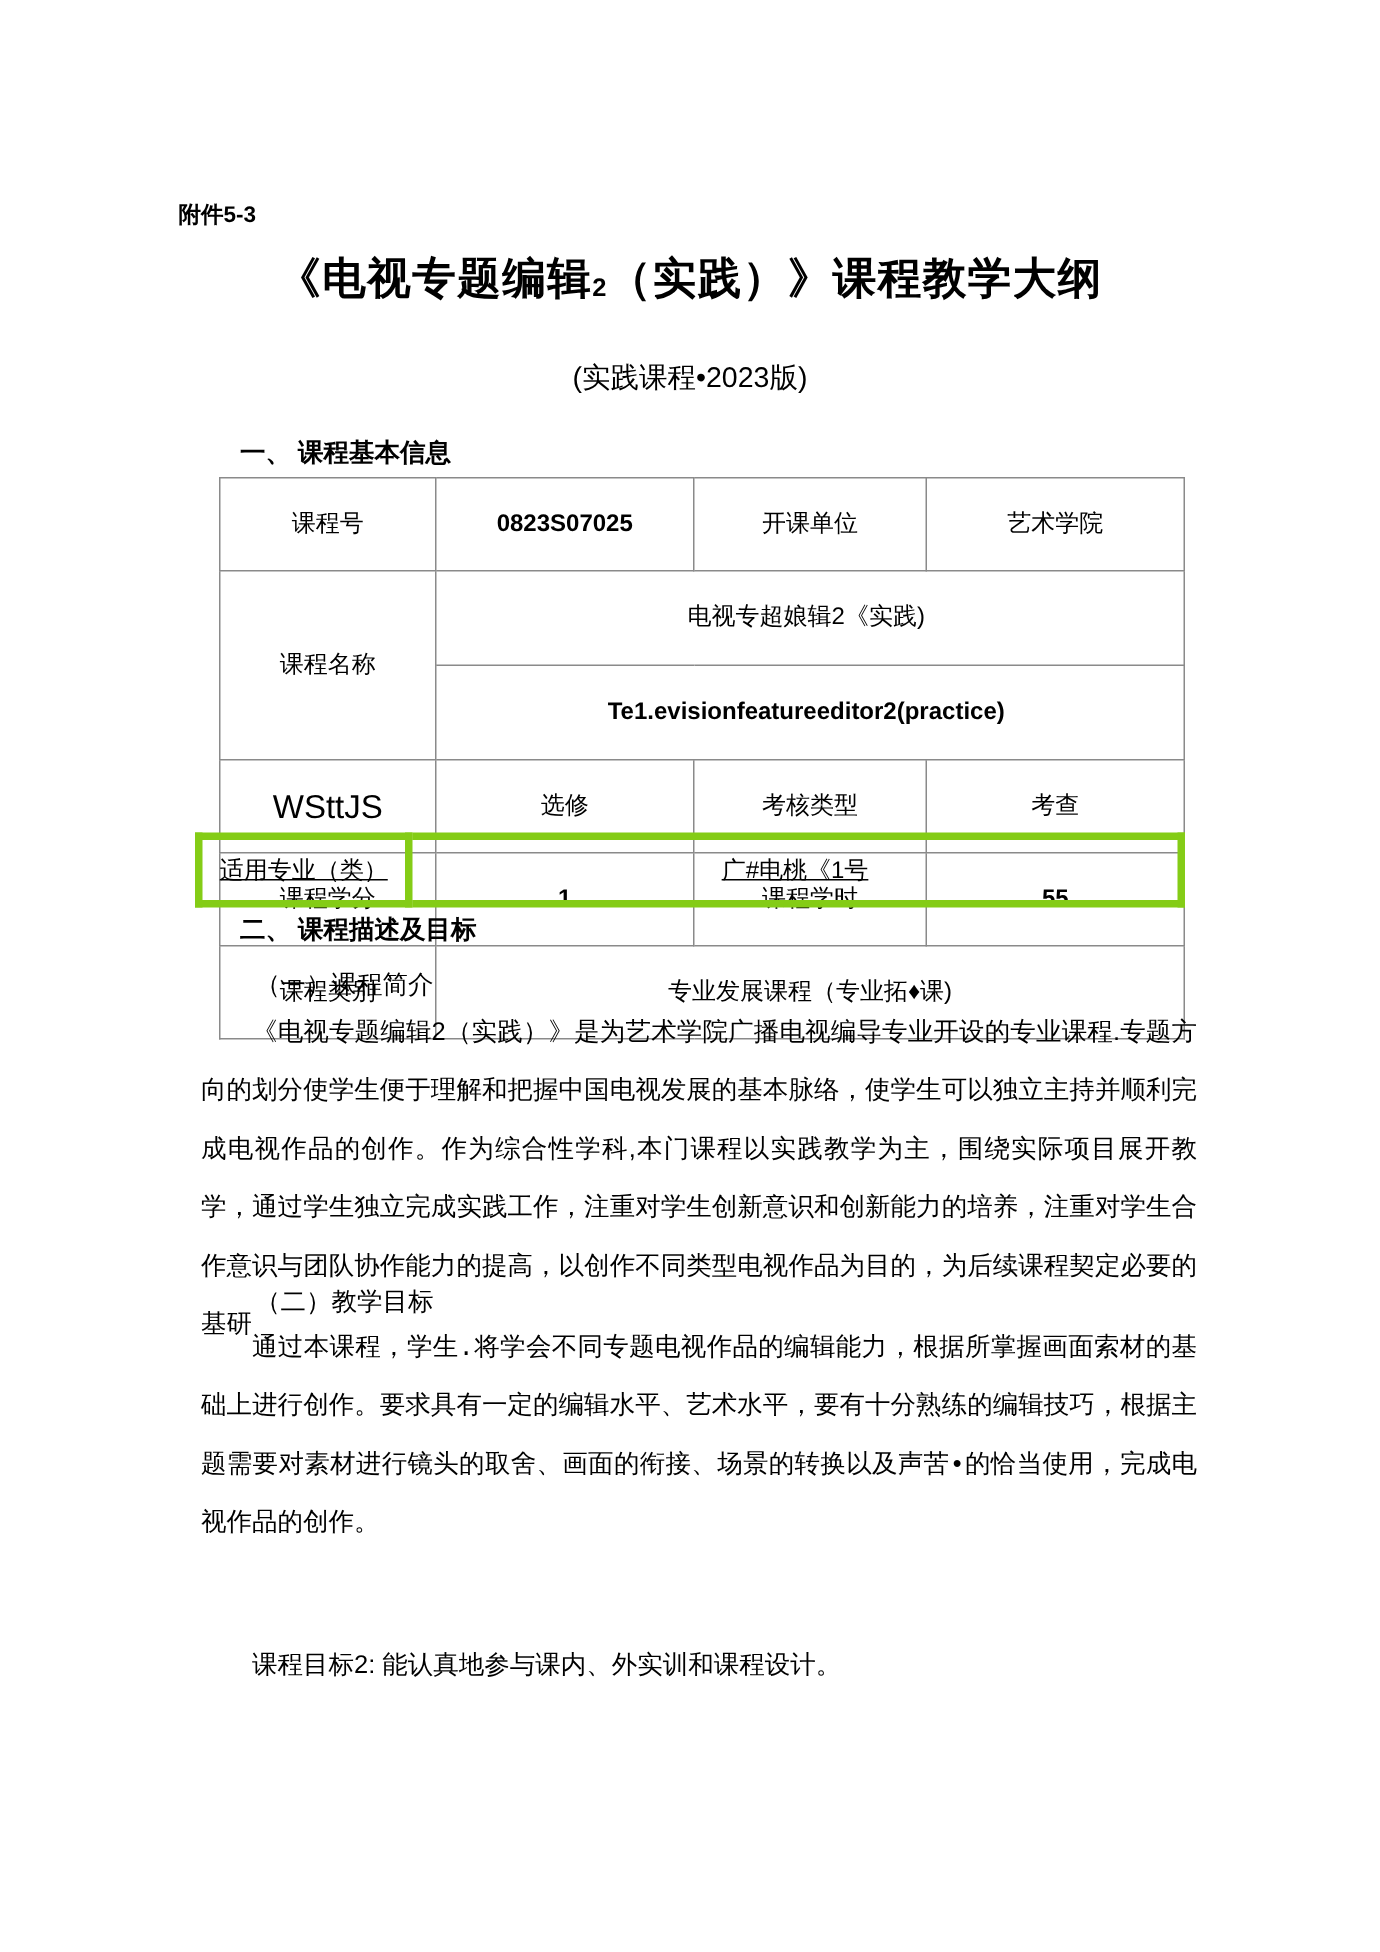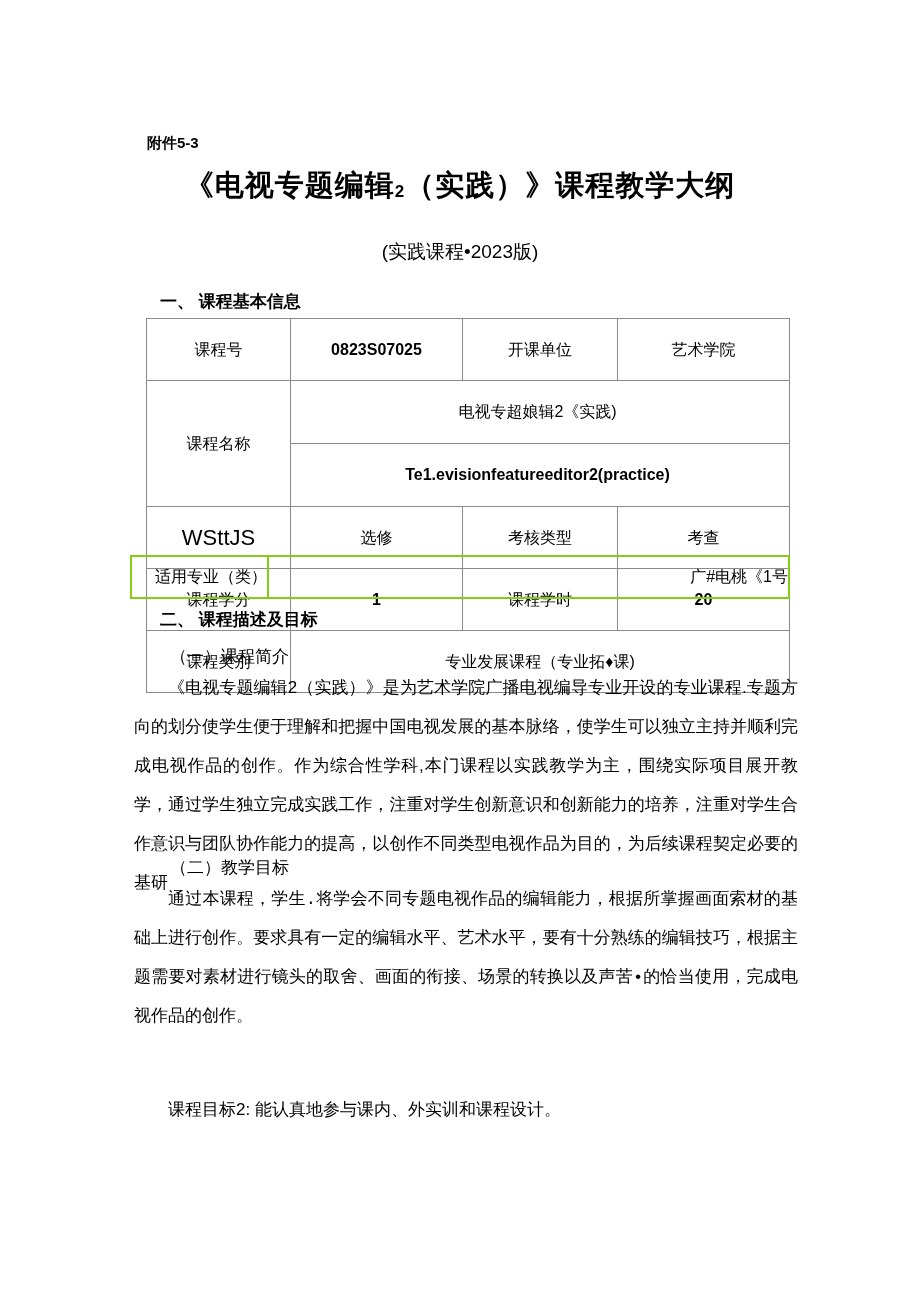--- a/index.html
+++ b/index.html
@@ -25,21 +25,20 @@
 
   
   .doc-ref {
     position: absolute;
     left: 119px;
     top: 134px;
     font-size: 15px;
     font-weight: 700;
     letter-spacing: 0px;
     white-space: nowrap;
-    margin-left: 28px;
   }
   .doc-title {
     position: absolute;
     left: 0;
     right: 0;
     top: 166px;
     text-align: center;
     font-size: 29px;
     font-weight: 700;
     letter-spacing: 1px;
@@ -125,25 +124,26 @@
     top: 555px;
     width: 660px;
   }
   .last-row-wrap table {
     width: 660px;
     border-collapse: collapse;
     table-layout: fixed;
     font-size: 16px;
   }
   .last-row-wrap td {
-    border: 2px solid #84cc16;
+    border: 5px solid #84cc16;
     padding: 0;
     height: 40px;
-    text-align: right;
+    text-align: center;
     vertical-align: middle;
+    text-decoration: underline;
   }
   .last-row-wrap td.label { width: 135px; }
 
   
   .para {
     position: absolute;
     left: 134px;
     width: 664px;
     font-size: 17px;
     line-height: 39px;
@@ -192,21 +192,21 @@
       <tr>
         <td class="label wsttjs">WSttJS</td>
         <td>选修</td>
         <td class="midlab">考核类型</td>
         <td>考查</td>
       </tr>
       <tr>
         <td class="label">课程学分</td>
         <td class="bold">1</td>
         <td class="midlab">课程学时</td>
-        <td class="bold">20</td>
+        <td class="bold">55</td>
       </tr>
       <tr>
         <td class="label">课程类别</td>
         <td colspan="3">专业发展课程（专业拓♦课)</td>
       </tr>
     </tbody>
   </table>
 
   <div class="last-row-wrap">
     <table>

